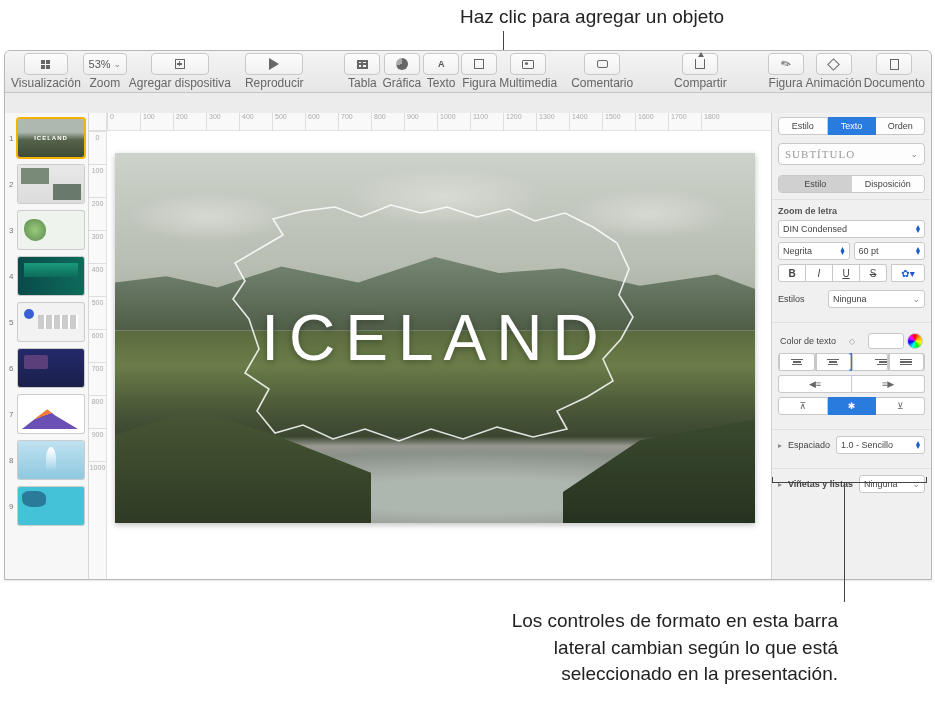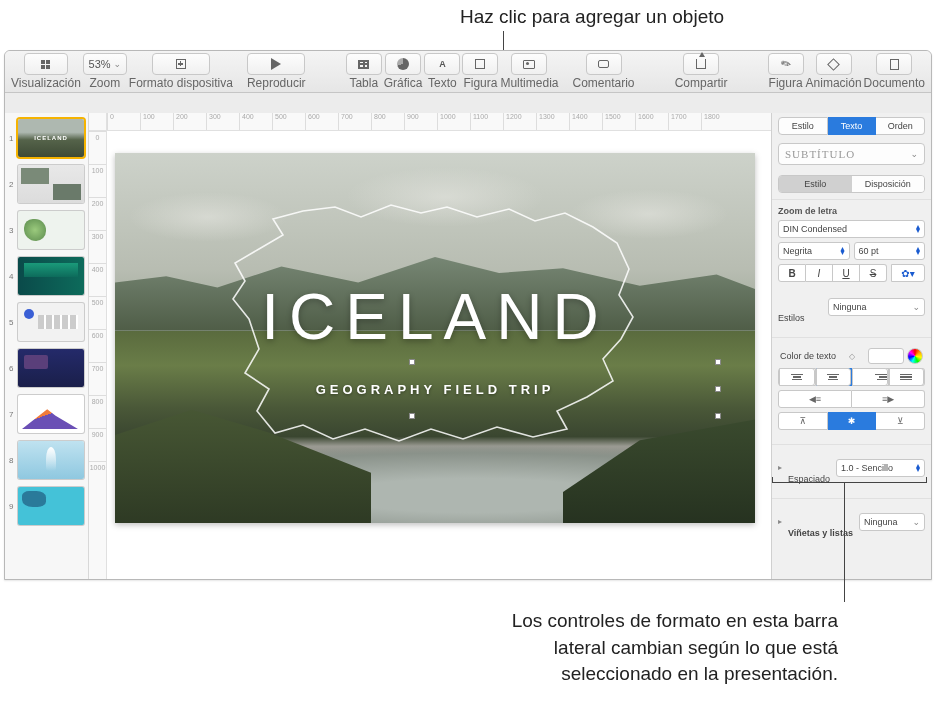--- a/index.html
+++ b/index.html
@@ -123,21 +123,21 @@
   .select .dbl { font-size:8px; color:#1a5bd0; line-height:.5; display:flex; flex-direction:column; }
   .spin { width:46px; }
   .style-btns { display:flex; gap:0; margin-bottom:4px; }
   .style-btns span { flex:1; border:1px solid #c8c8c8; height:18px; display:flex; align-items:center; justify-content:center; font-size:10px; background:#fff; }
   .style-btns span:first-child { border-radius:3px 0 0 3px; }
   .style-btns span:last-child { border-radius:0 3px 3px 0; }
   .style-btns span + span { border-left:none; }
   .style-btns.gear span:last-child { color:#1a5bd0; }
 
   .kv-row { display:flex; align-items:center; gap:6px; margin-bottom:4px; }
-  .kv-row .lbl { width:44px; font-size:9px;margin-top:23px; }
+  .kv-row .lbl { width:44px; font-size:9px; }
   .kv-row .select { flex:1; }
 
   .color-row { display:flex; align-items:center; justify-content:space-between; margin:4px 0; padding:0 2px; }
   .color-swatch { display:flex; align-items:center; gap:3px; }
   .swatch { width:36px; height:16px; border:1px solid #c8c8c8; border-radius:3px; background:#fff; }
   .wheel { width:16px; height:16px; border-radius:50%; background: conic-gradient(red,orange,yellow,lime,cyan,blue,magenta,red); border:1px solid #c8c8c8; }
 
   .align-row { display:flex; gap:0; margin-bottom:4px; }
   .align-row span { flex:1; border:1px solid #c8c8c8; height:18px; display:flex; align-items:center; justify-content:center; background:#fff; font-size:9px; color:#666; }
   .align-row span:first-child { border-radius:3px 0 0 3px; }
@@ -198,21 +198,21 @@
       <div class="tb-btn w2 tb-zoom">
           <span>53%</span>
           <span class="chev">⌄</span>
         </div>
       <span class="tb-label">Zoom</span>
     </div>
     <div class="tb-group">
       <div class="tb-btn wide">
           <span class="plus-sq"></span>
         </div>
-      <span class="tb-label">Formato dispositiva</span>
+      <span class="tb-label">Agregar dispositiva</span>
     </div>
     <div class="tb-sep"></div>
     <div class="tb-group">
       <div class="tb-btn wide">
           <span class="play-tri"></span>
         </div>
       <span class="tb-label">Reproducir</span>
     </div>
     <div class="tb-spacer"></div>
     <div class="tb-group">
@@ -379,30 +379,20 @@
           <div class="hill-fore"></div>
           <div class="hill-fore-r"></div>
         </div>
         <div class="outline-shape">
           <svg viewBox="0 0 430 250">
               <path d="M34 120 L18 100 L30 82 L20 64 L44 50 L68 36 L58 20 L88 12 L120 8 L146 18 L176 6 L206 14 L232 8 L262 18 L294 10 L320 22 L350 14 L378 28 L402 44 L414 70 L404 96 L418 118 L406 140 L388 160 L398 182 L372 198 L342 212 L352 230 L318 238 L282 228 L248 240 L216 230 L184 242 L150 230 L118 240 L88 226 L60 234 L42 212 L54 190 L30 174 L44 150 Z"></path>
             </svg>
         </div>
         <div class="slide-text">
           <div class="slide-title">ICELAND</div>
-          <div class="slide-sub-box">
-            <div class="sel-box">
-              <span class="sel-handle sh-tc"></span>
-                <span class="sel-handle sh-tr"></span>
-              <span class="sel-handle sh-mr"></span>
-              <span class="sel-handle sh-bc"></span>
-                <span class="sel-handle sh-br"></span>
-            </div>
-            <div class="slide-sub">GEOGRAPHY FIELD TRIP</div>
-          </div>
         </div>
       </div>
     </div>
 
     <div class="inspector">
       <div class="insp-sub-tabs">
         <span>Estilo</span>
         <span style="background:#2a7bde;color:#fff;border-color:#2a7bde">Texto</span>
         <span>Orden</span>
       </div>

